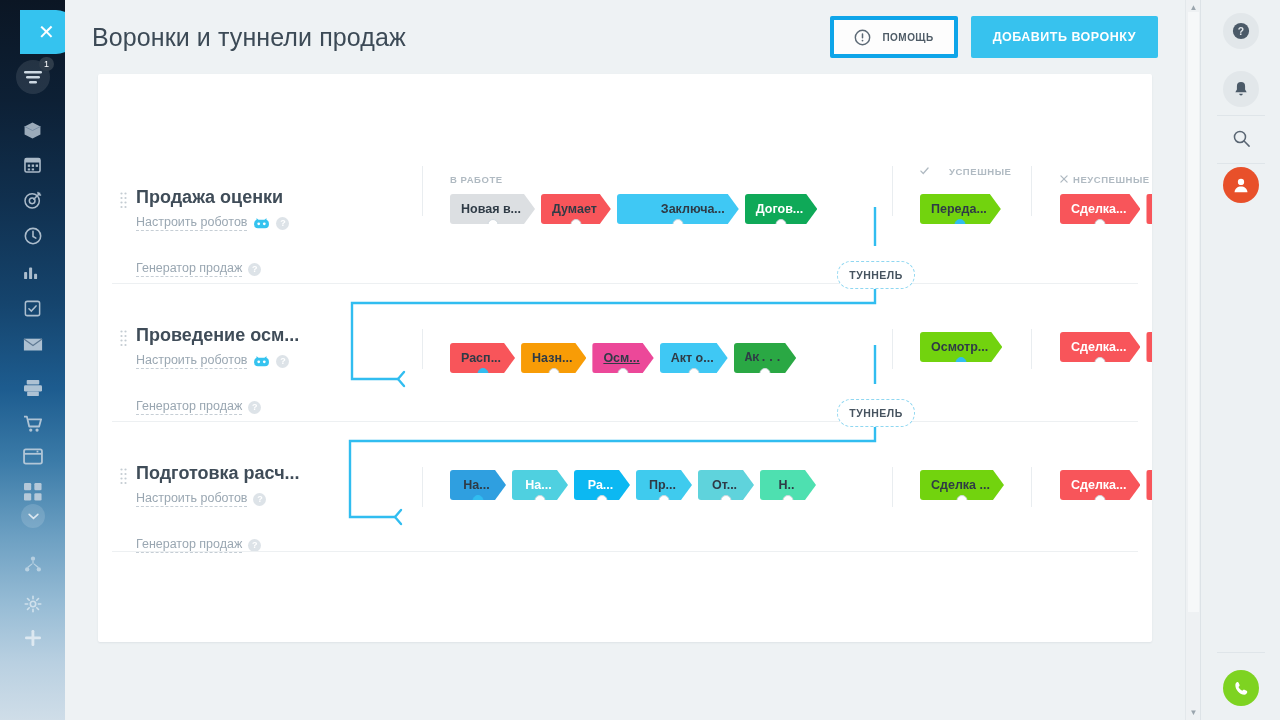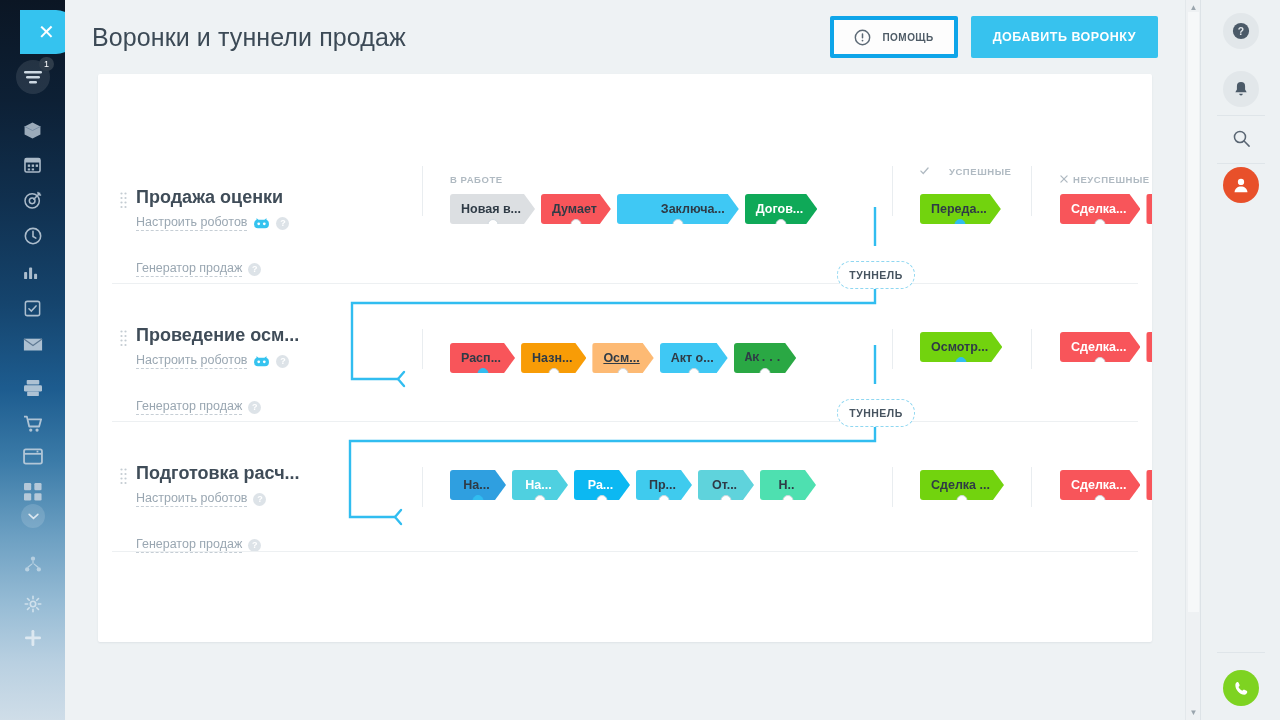--- a/index.html
+++ b/index.html
@@ -502,21 +502,21 @@
             </div>
             <div class="stages" style="left: 352px; top: 258px; margin-top: 11px;">
               <div class="stage" style="background: rgb(248, 85, 90);">
                 <span>Расп...</span>
                 <div class="dot on"></div>
               </div>
               <div class="stage" style="background: rgb(248, 156, 6);">
                 <span>Назн...</span>
                 <div class="dot"></div>
               </div>
-              <div class="stage" style="background: #fdba74; text-decoration: underline;">
+              <div class="stage" style="background: #ec4899; text-decoration: underline;">
                 <span>Осм...</span>
                 <div class="dot"></div>
               </div>
               <div class="stage" style="background: rgb(63, 200, 244);">
                 <span>Акт о...</span>
                 <div class="dot"></div>
               </div>
               <div class="stage" style="background: rgb(42, 168, 68); font-family: Liberation Mono, monospace;">
                 <span>Ак...</span>
                 <div class="dot"></div>

